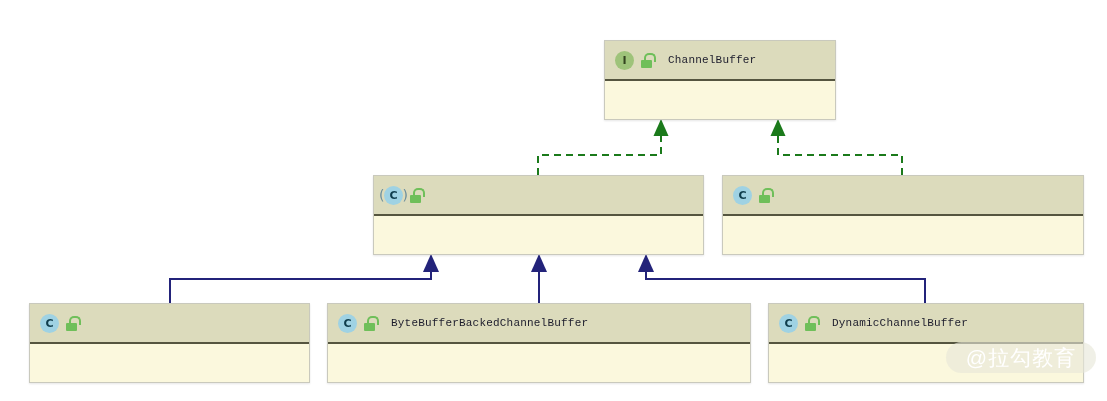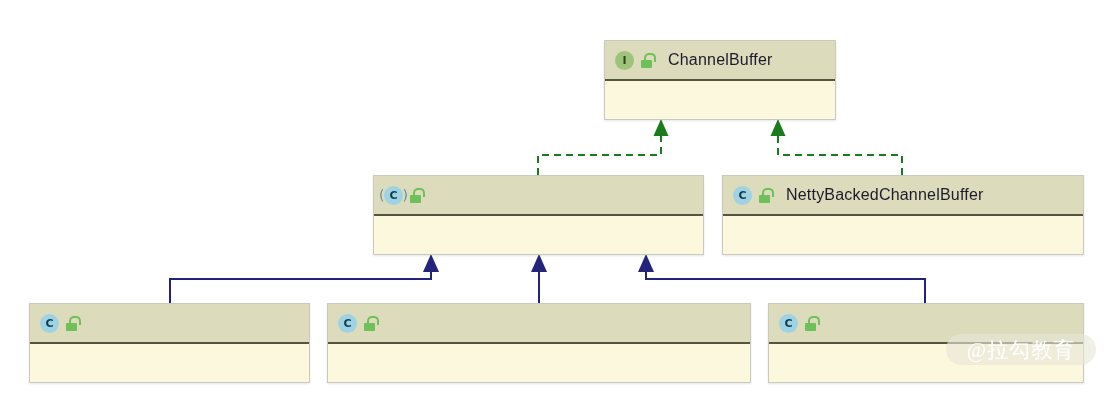--- a/index.html
+++ b/index.html
@@ -40,22 +40,22 @@
     align-items: center;
     padding-left: 10px;
     white-space: nowrap;
     overflow: hidden;
   }
   .uml-body {
     box-sizing: border-box;
     background: #fbf8dd;
   }
   .uml-title {
-    font-family: Liberation Sans, sans-serif;
-    font-size: 16px;
+    font-family: Liberation Mono, monospace;
+    font-size: 11px;
     color: #1b1b2b;
     letter-spacing: 0.2px;
     margin-left: 14px;
   }
   
   .st-icon {
     position: relative;
     width: 19px;
     height: 19px;
     flex: 0 0 19px;
@@ -118,29 +118,29 @@
     bottom: 0;
     width: 11px;
     height: 8px;
     background: #6fbf5a;
     border-radius: 1px;
   }
   
   .watermark {
     position: absolute;
     left: 946px;
-    top: 334px;
+    top: 342px;
     width: 150px;
     height: 31px;
     border-radius: 23px;
     background: rgba(230, 230, 216, 0.62);
     display: flex;
     align-items: center;
     justify-content: center;
-    font-family: Liberation Serif, serif;
+    font-family: Liberation Sans, sans-serif;
     font-size: 21px;
     color: #ffffff;
     letter-spacing: 1px;
     pointer-events: none;
   }
 </style>
 </head>
 <body>
 
 <div id="canvas">
@@ -196,21 +196,20 @@
     <div class="uml-body" style="height:38px;"></div>
   </div>
 
   <div class="uml-node" style="left:722px; top:175px; width:362px; height:80px;">
     <div class="uml-header">
       <span class="st-icon cls">C</span>
       <span class="lock-icon">
         <span class="shackle"></span>
           <span class="body"></span>
       </span>
-      <span class="uml-title">NettyBackedChannelBuffer</span>
     </div>
     <div class="uml-body" style="height:38px;"></div>
   </div>
 
   <div class="uml-node" style="left:29px; top:303px; width:281px; height:80px;">
     <div class="uml-header">
       <span class="st-icon cls">C</span>
       <span class="lock-icon">
         <span class="shackle"></span>
           <span class="body"></span>
@@ -219,30 +218,32 @@
     <div class="uml-body" style="height:38px;"></div>
   </div>
 
   <div class="uml-node" style="left:327px; top:303px; width:424px; height:80px;">
     <div class="uml-header">
       <span class="st-icon cls">C</span>
       <span class="lock-icon">
         <span class="shackle"></span>
           <span class="body"></span>
       </span>
+      <span class="uml-title">ByteBufferBackedChannelBuffer</span>
     </div>
     <div class="uml-body" style="height:38px;"></div>
   </div>
 
   <div class="uml-node" style="left:768px; top:303px; width:316px; height:80px;">
     <div class="uml-header">
       <span class="st-icon cls">C</span>
       <span class="lock-icon">
         <span class="shackle"></span>
           <span class="body"></span>
       </span>
+      <span class="uml-title">DynamicChannelBuffer</span>
     </div>
     <div class="uml-body" style="height:38px;"></div>
   </div>
 
   <div class="watermark">@拉勾教育</div>
 
 </div>
 
 </body></html>

